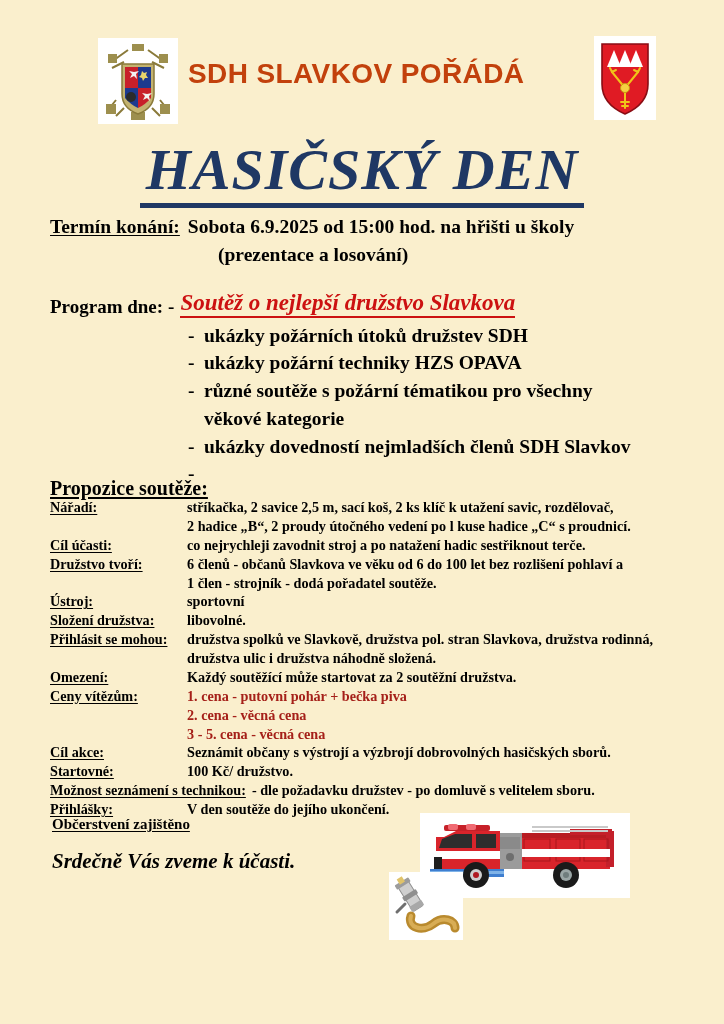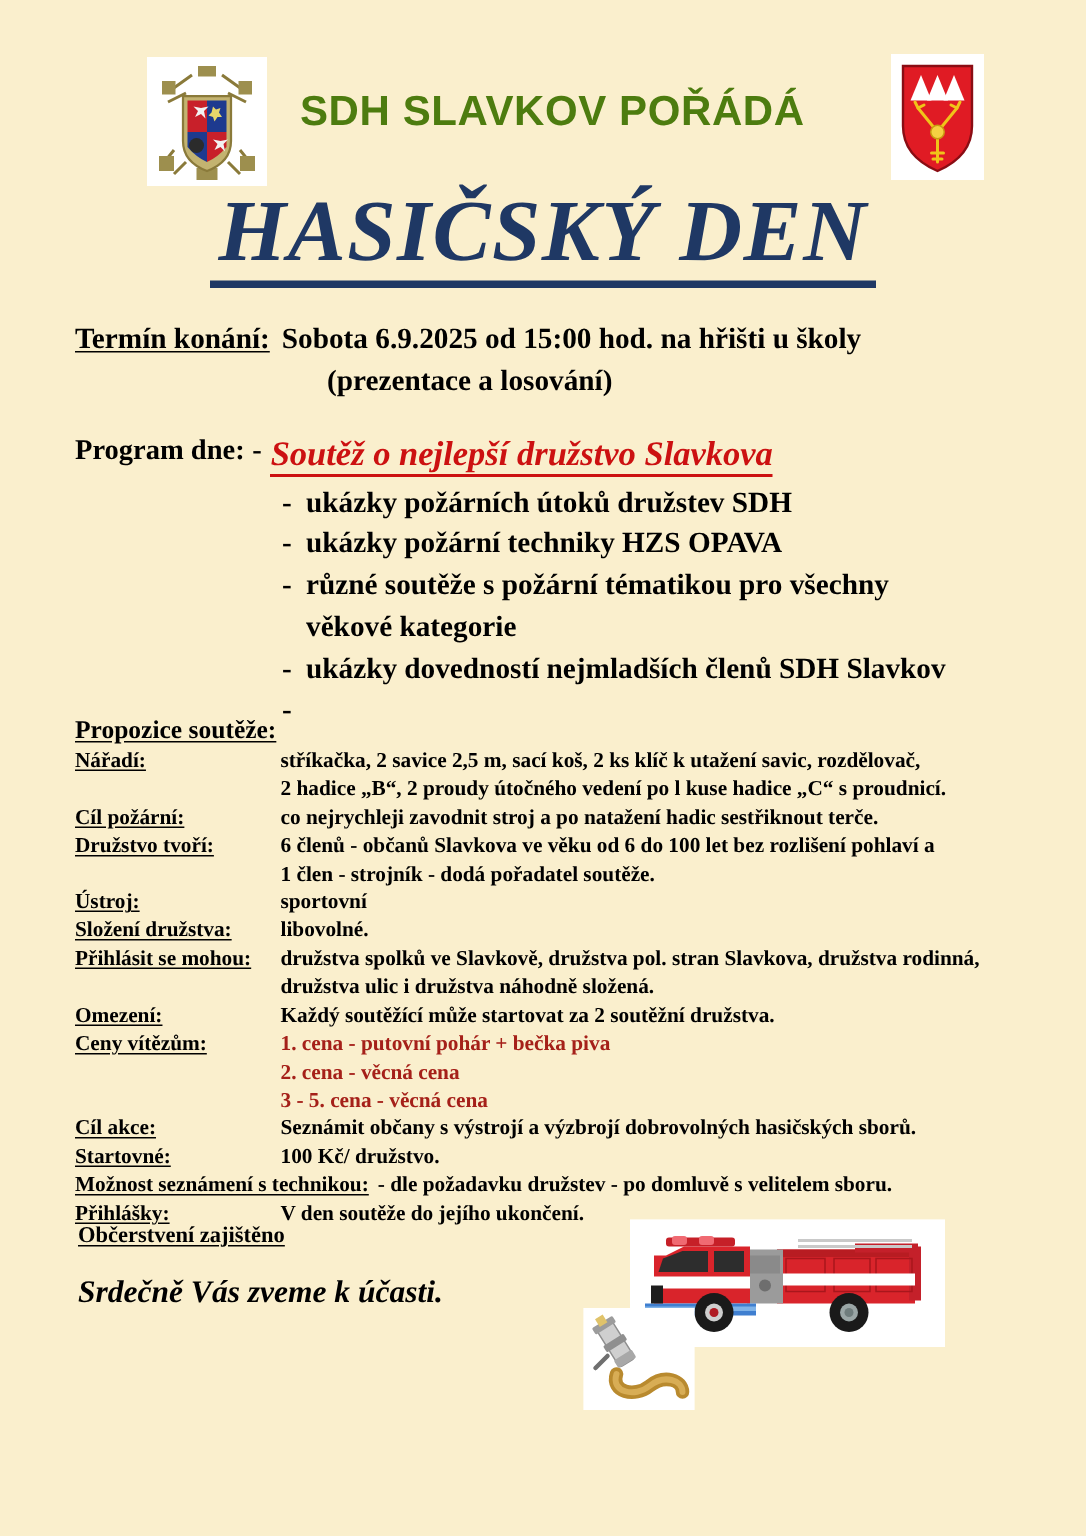--- a/index.html
+++ b/index.html
@@ -41,36 +41,36 @@
   .emblem-town {
     position: absolute;
     left: 594px;
     top: 0px;
     width: 62px;
     height: 84px;
     background: #FFFFFF;
   }
   .header-title {
     position: absolute;
-    left: 200px;
+    left: 188px;
     top: 22px;
     width: 380px;
     text-align: left;
     font-family: "Liberation Sans", sans-serif;
     font-weight: bold;
     font-size: 28px;
     letter-spacing: 0.4px;
-    color: #4d7c0f;
+    color: #c2410c;
     white-space: nowrap;
   }
 
   
   .main-title {
     position: absolute;
-    top: 124px;
+    top: 140px;
     left: 0;
     width: 724px;
     text-align: center;
   }
   .main-title-text {
     display: inline-block;
     font-family: "Liberation Serif", serif;
     font-style: italic;
     font-weight: bold;
     font-size: 58px;
@@ -104,21 +104,21 @@
 
   
   .program-block {
     position: absolute;
     top: 290px;
     left: 50px;
     width: 665px;
   }
   .program-first-row {
     display: flex;
-    align-items: flex-start;
+    align-items: flex-end;
     font-size: 19px;
   }
   .program-label {
     font-weight: bold;
     font-size: 19px;
     white-space: nowrap;
   }
   .program-dash-lead {
     font-weight: bold;
     margin: 0 6px 0 5px;
@@ -151,21 +151,21 @@
   }
   .program-list li .ptext {
     flex: 1 1 auto;
   }
 
   
   .prop-heading {
     position: absolute;
     top: 477px;
     left: 50px;
-    font-size: 17px;
+    font-size: 20px;
     font-weight: bold;
     text-decoration: underline;
     text-underline-offset: 2px;
   }
   .prop-table {
     position: absolute;
     top: 498px;
     left: 50px;
     width: 660px;
     font-size: 14.2px;
@@ -348,21 +348,21 @@
 
     <div class="prop-row">
       <div class="prop-label"><span>Nářadí:</span></div>
       <div class="prop-value">
         <span>stříkačka, 2 savice 2,5 m, sací koš, 2 ks klíč k utažení savic, rozdělovač,</span>
         <span class="cont">2 hadice „B“,  2 proudy útočného vedení po l kuse hadice „C“ s proudnicí.</span>
       </div>
     </div>
 
     <div class="prop-row">
-      <div class="prop-label"><span>Cíl požární:</span></div>
+      <div class="prop-label"><span>Cíl účasti:</span></div>
       <div class="prop-value">
         <span>co nejrychleji zavodnit stroj a po natažení hadic sestřiknout terče.</span>
       </div>
     </div>
 
     <div class="prop-row">
       <div class="prop-label"><span>Družstvo tvoří:</span></div>
       <div class="prop-value">
         <span>6 členů - občanů Slavkova ve věku od 6 do 100 let bez rozlišení pohlaví a</span>
         <span class="cont">1 člen - strojník - dodá pořadatel soutěže.</span>

